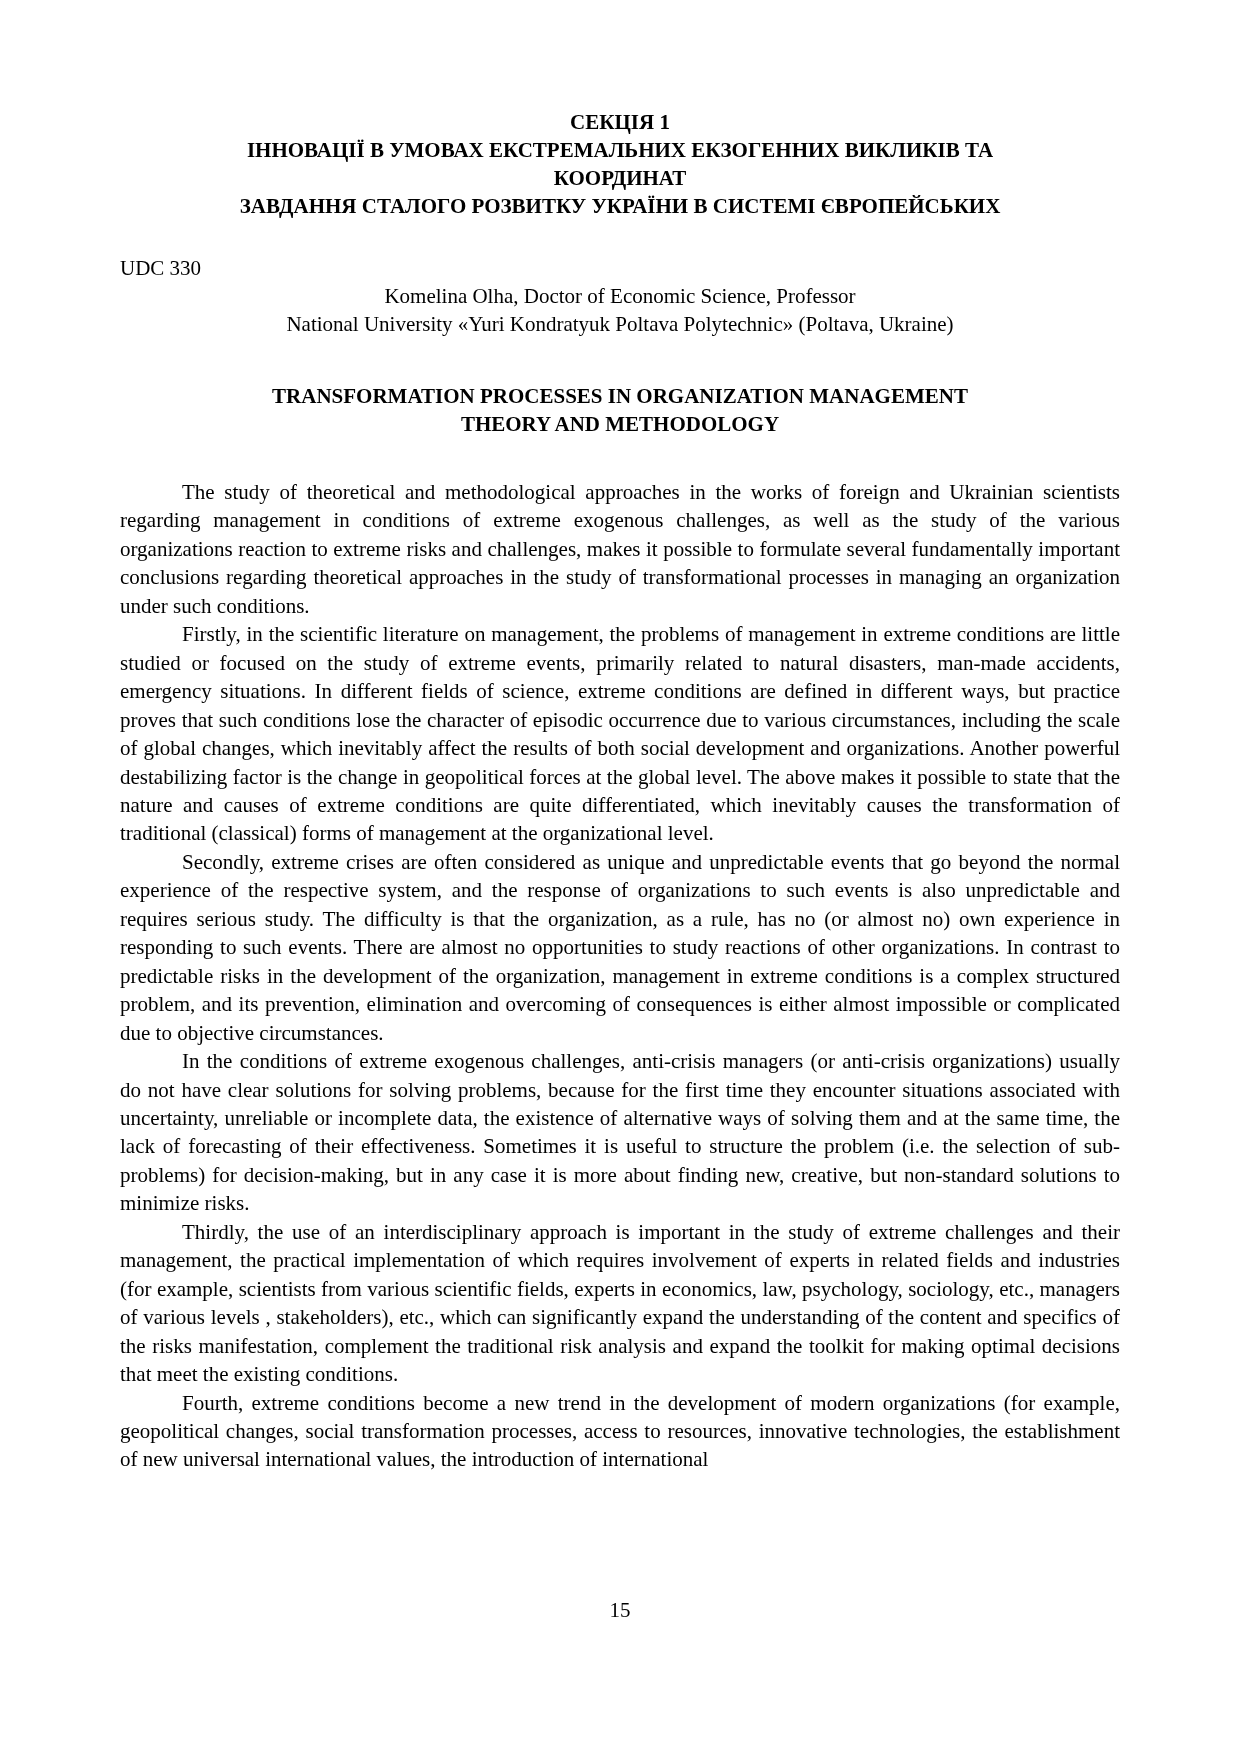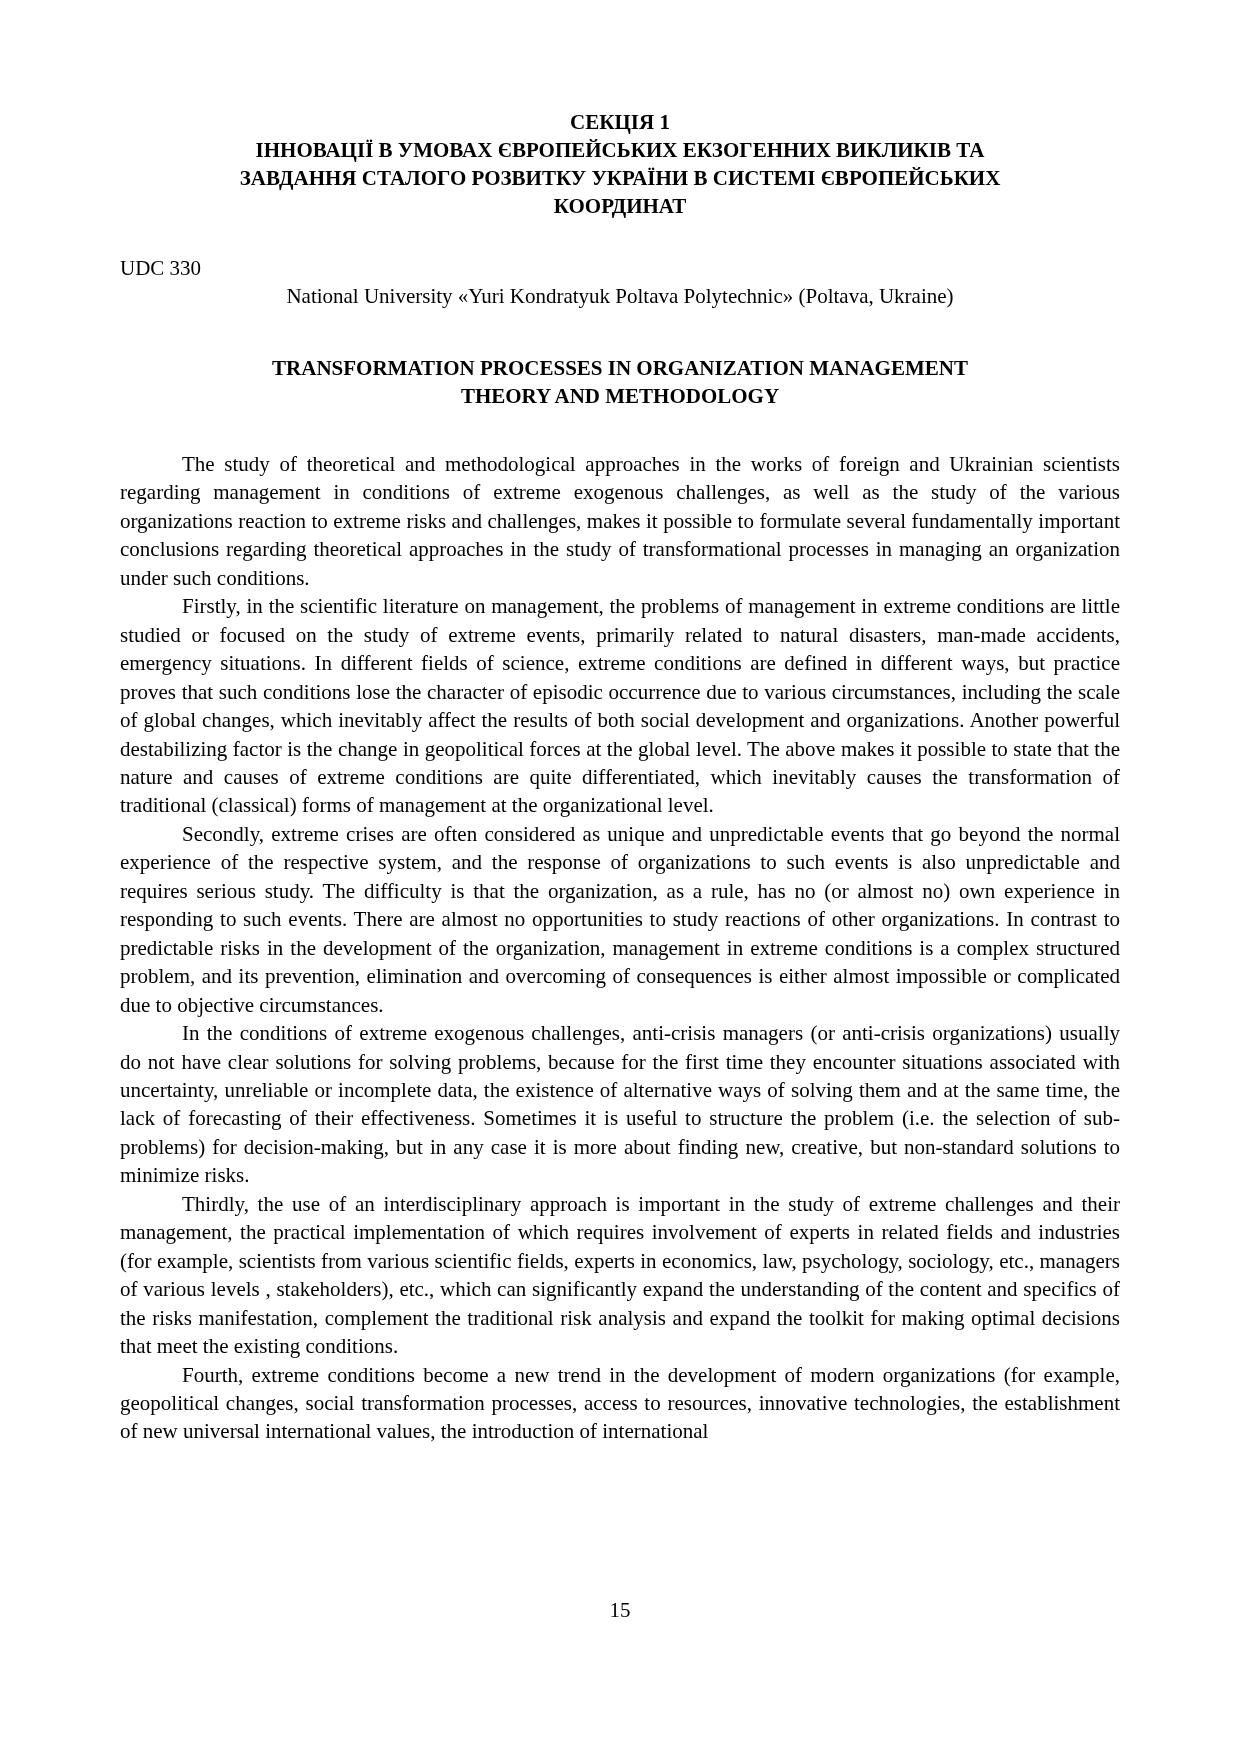--- a/index.html
+++ b/index.html
@@ -64,27 +64,28 @@
     line-height: 28px;
   }
 </style>
 </head>
 <body>
 
 <div class="page">
 
   <div class="section-header">
     <div>СЕКЦІЯ 1</div>
-    <div>ІННОВАЦІЇ В УМОВАХ ЄВРОПЕЙСЬКИХ ЕКЗОГЕННИХ ВИКЛИКІВ ТА</div>
+    <div>ІННОВАЦІЇ В УМОВАХ ЕКСТРЕМАЛЬНИХ ЕКЗОГЕННИХ ВИКЛИКІВ ТА</div>
+    <div>КООРДИНАТ</div>
     <div>ЗАВДАННЯ СТАЛОГО РОЗВИТКУ УКРАЇНИ В СИСТЕМІ ЄВРОПЕЙСЬКИХ</div>
-    <div>КООРДИНАТ</div>
   </div>
 
   <div class="udc">UDC 330</div>
 
+  <div class="byline">Komelina Olha, Doctor of Economic Science, Professor</div>
 
   <div class="affiliation">National University «Yuri Kondratyuk Poltava Polytechnic» (Poltava, Ukraine)</div>
 
   <div class="paper-title">
     <div>TRANSFORMATION PROCESSES IN ORGANIZATION MANAGEMENT</div>
     <div>THEORY AND METHODOLOGY</div>
   </div>
 
   <div class="body-text">
     <p class="body-para">The study of theoretical and methodological approaches in the works of foreign and Ukrainian scientists regarding management in conditions of extreme exogenous challenges, as well as the study of the various organizations reaction to extreme risks and challenges, makes it possible to formulate several fundamentally important conclusions regarding theoretical approaches in the study of transformational processes in managing an organization under such conditions.</p>

